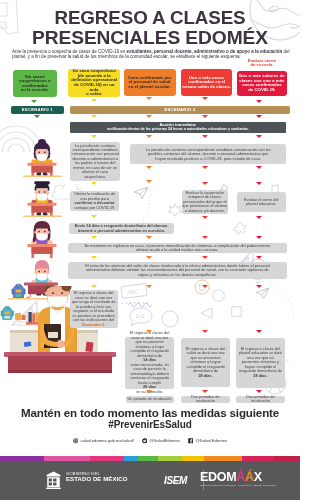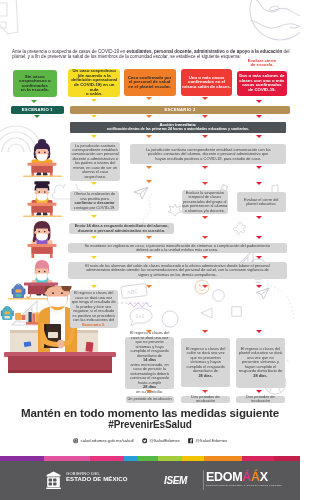--- a/index.html
+++ b/index.html
@@ -385,20 +385,24 @@
 
   <path d="M42 36 q-3 12 2 22 q6 3 14 3 q8 0 13-3 q5-10 2-22 q-2 14 -5 18 q-5 2 -10 2 q-5 0 -10-2 q-3-4 -6-18 Z" fill="#f3a93f"></path>
 
   <ellipse cx="60.5" cy="58" rx="3.4" ry="4.2" fill="#f0b498"></ellipse>
 
   <rect x="4" y="66" width="112" height="5" rx="1" fill="#c2566a"></rect>
   <rect x="8" y="70" width="104" height="16" fill="#a8414f"></rect>
   <rect x="8" y="84" width="104" height="3" fill="#92323f"></rect>
 </svg>
 
+<div class="title">
+  <span class="l1">REGRESO A CLASES</span>
+  <span class="l2">PRESENCIALES EDOMÉX</span>
+</div>
 <div class="intro">
   <div><span>Ante la presencia o sospecha de casos de COVID-19 en </span><b>estudiantes, personal docente, administrativo o de apoyo a la educación</b><span> del</span></div>
   <div>plantel, y a fin de preservar la salud de los miembros de la comunidad escolar, se establece el siguiente esquema:</div>
 </div>
 
 <div class="tbox d" style="left:12.7px;top:69.8px;width:44.4px;height:27.7px;background:#5cb646">
   <span>Sin casos
 sospechosos o
 confirmados
 en la escuela.</span>
@@ -622,18 +626,18 @@
   <rect x="8.1" y="11.4" width="3.4" height="3" rx=".4"></rect>
  </g>
 </svg>
 <div class="gobtxt" style="left:66px;top:472px;">
   <div class="g1">GOBIERNO DEL</div>
   <div class="g2">ESTADO DE MÉXICO</div>
 </div>
 
 <div style="position:absolute;left:164px;top:475px;color:#fff;font-weight:bold;font-style:italic;font-size:10px;letter-spacing:-0.4px;">ISEM</div>
 <div style="position:absolute;left:203px;top:470px;width:1px;height:20px;background:#8c8c8f"></div>
-<div style="position:absolute;left:206px;top:471px;">
+<div style="position:absolute;left:200px;top:471px;">
   <div style="color:#fff;font-weight:bold;font-size:12.5px;line-height:13px;letter-spacing:-0.3px;">EDOM<span style="color:#e5357e">Á</span><span style="color:#f08a1e">Á</span>X</div>
   <div style="color:#d9d9d9;font-size:2.5px;line-height:3px;letter-spacing:.2px;">ENORMEMENTE FUERTES, FABULOSAMENTE FUERTES</div>
 </div>
 
 </div>
 
 </body></html>

